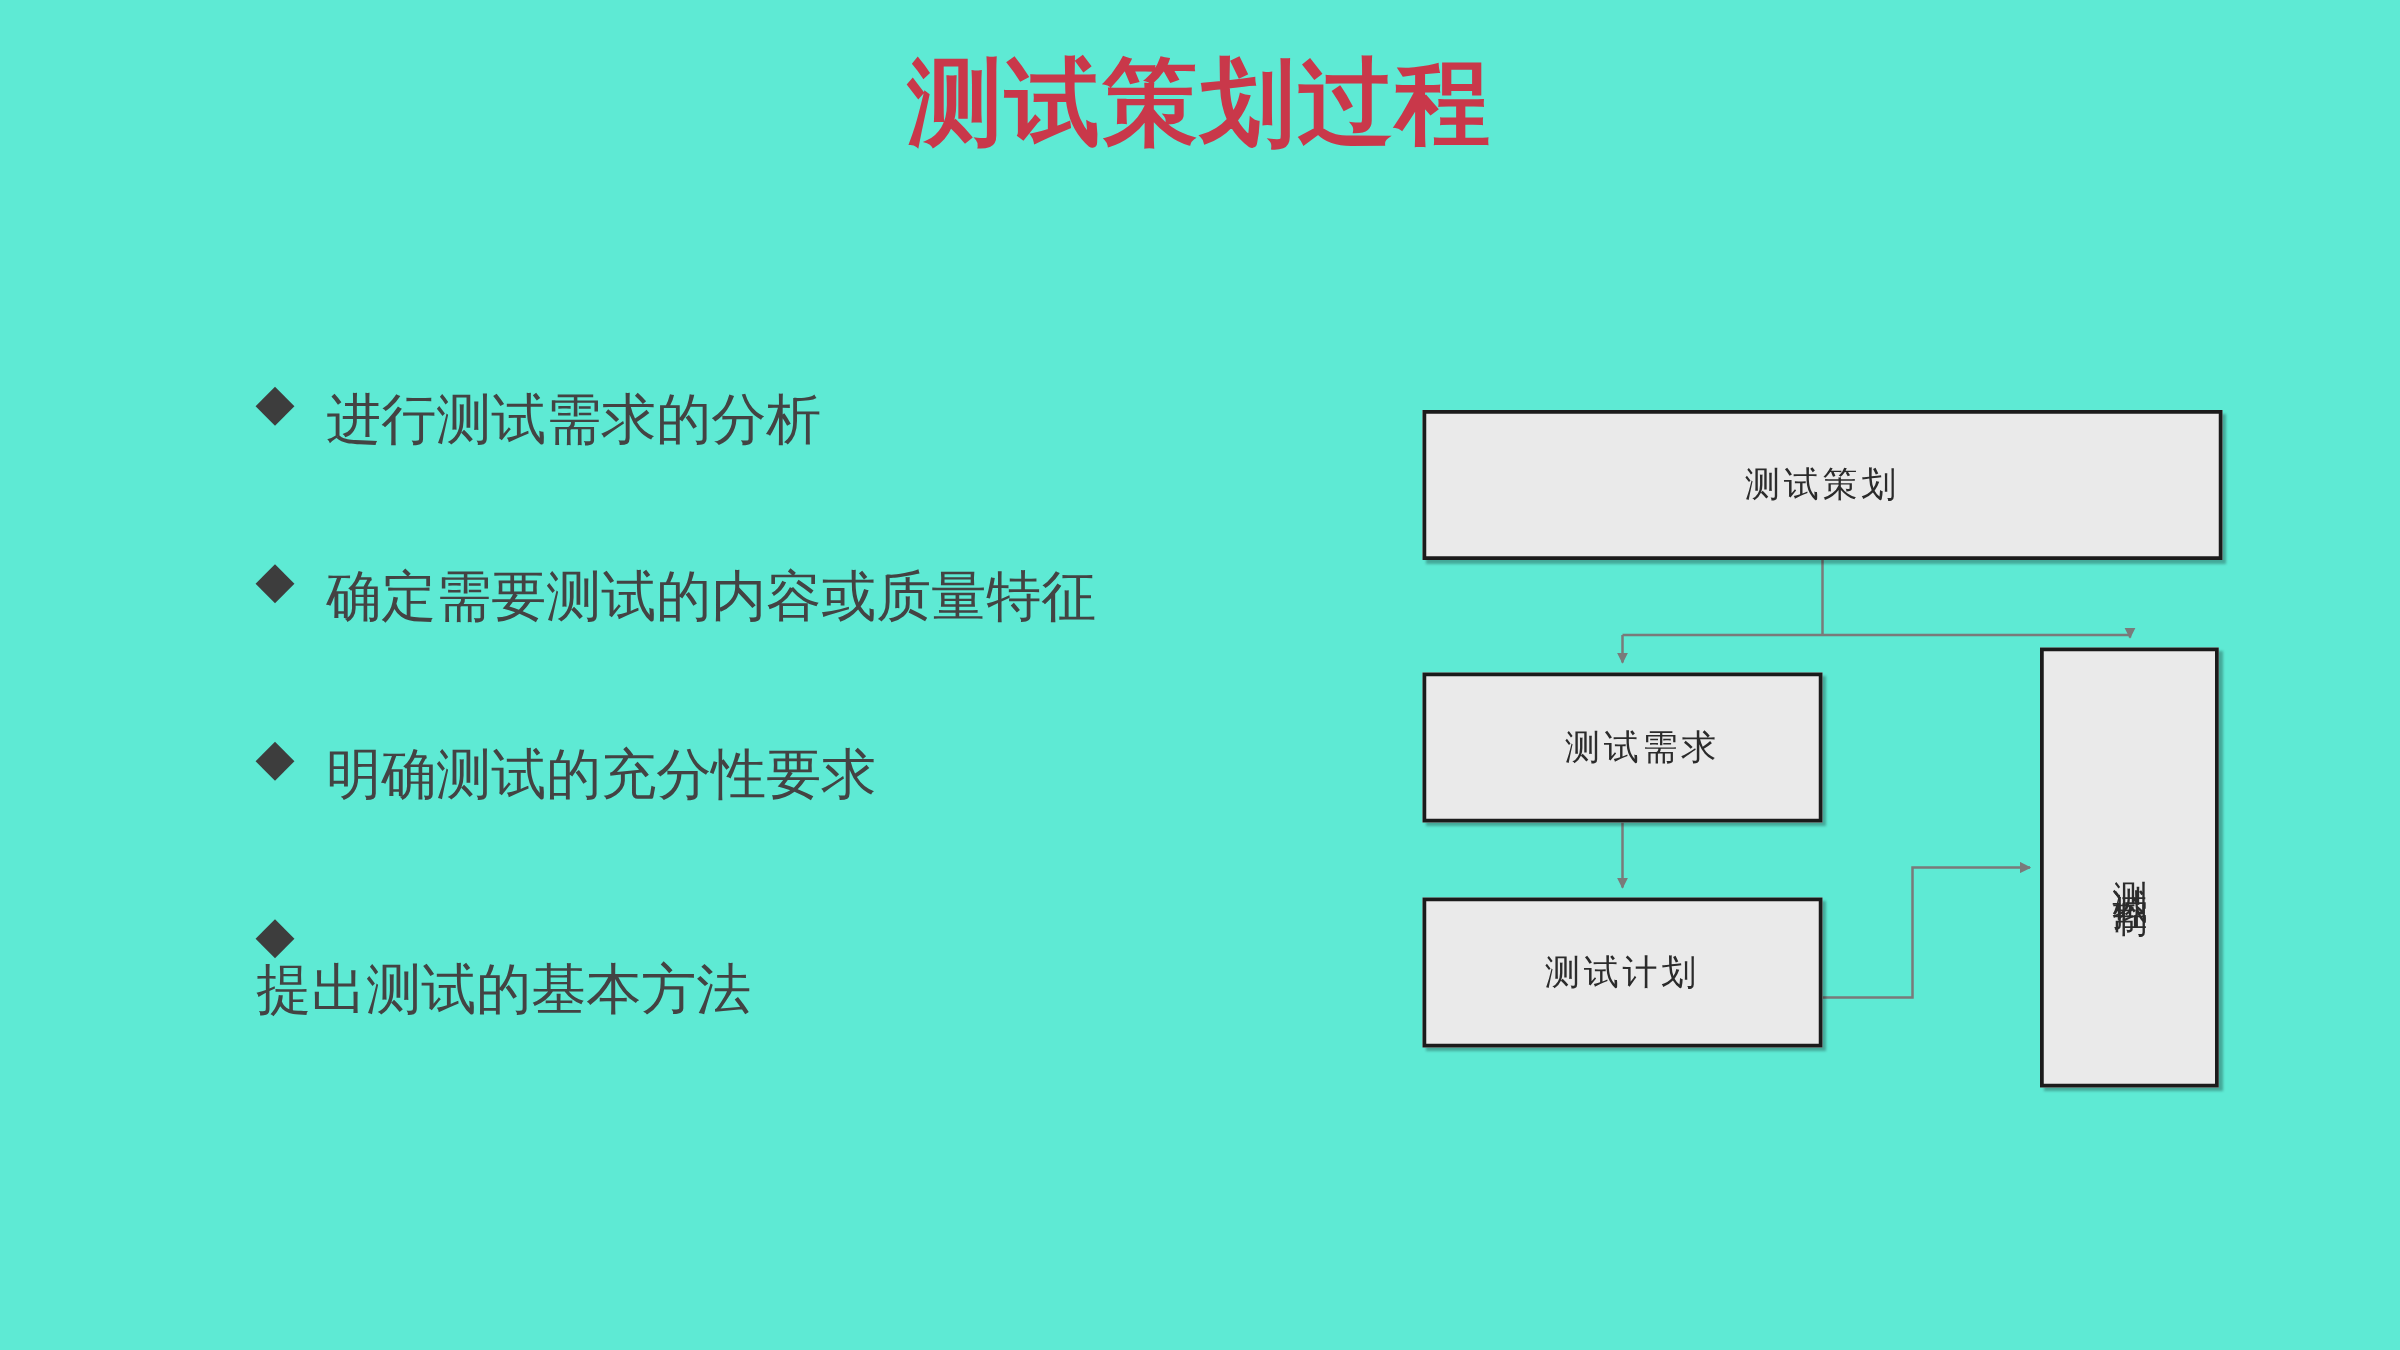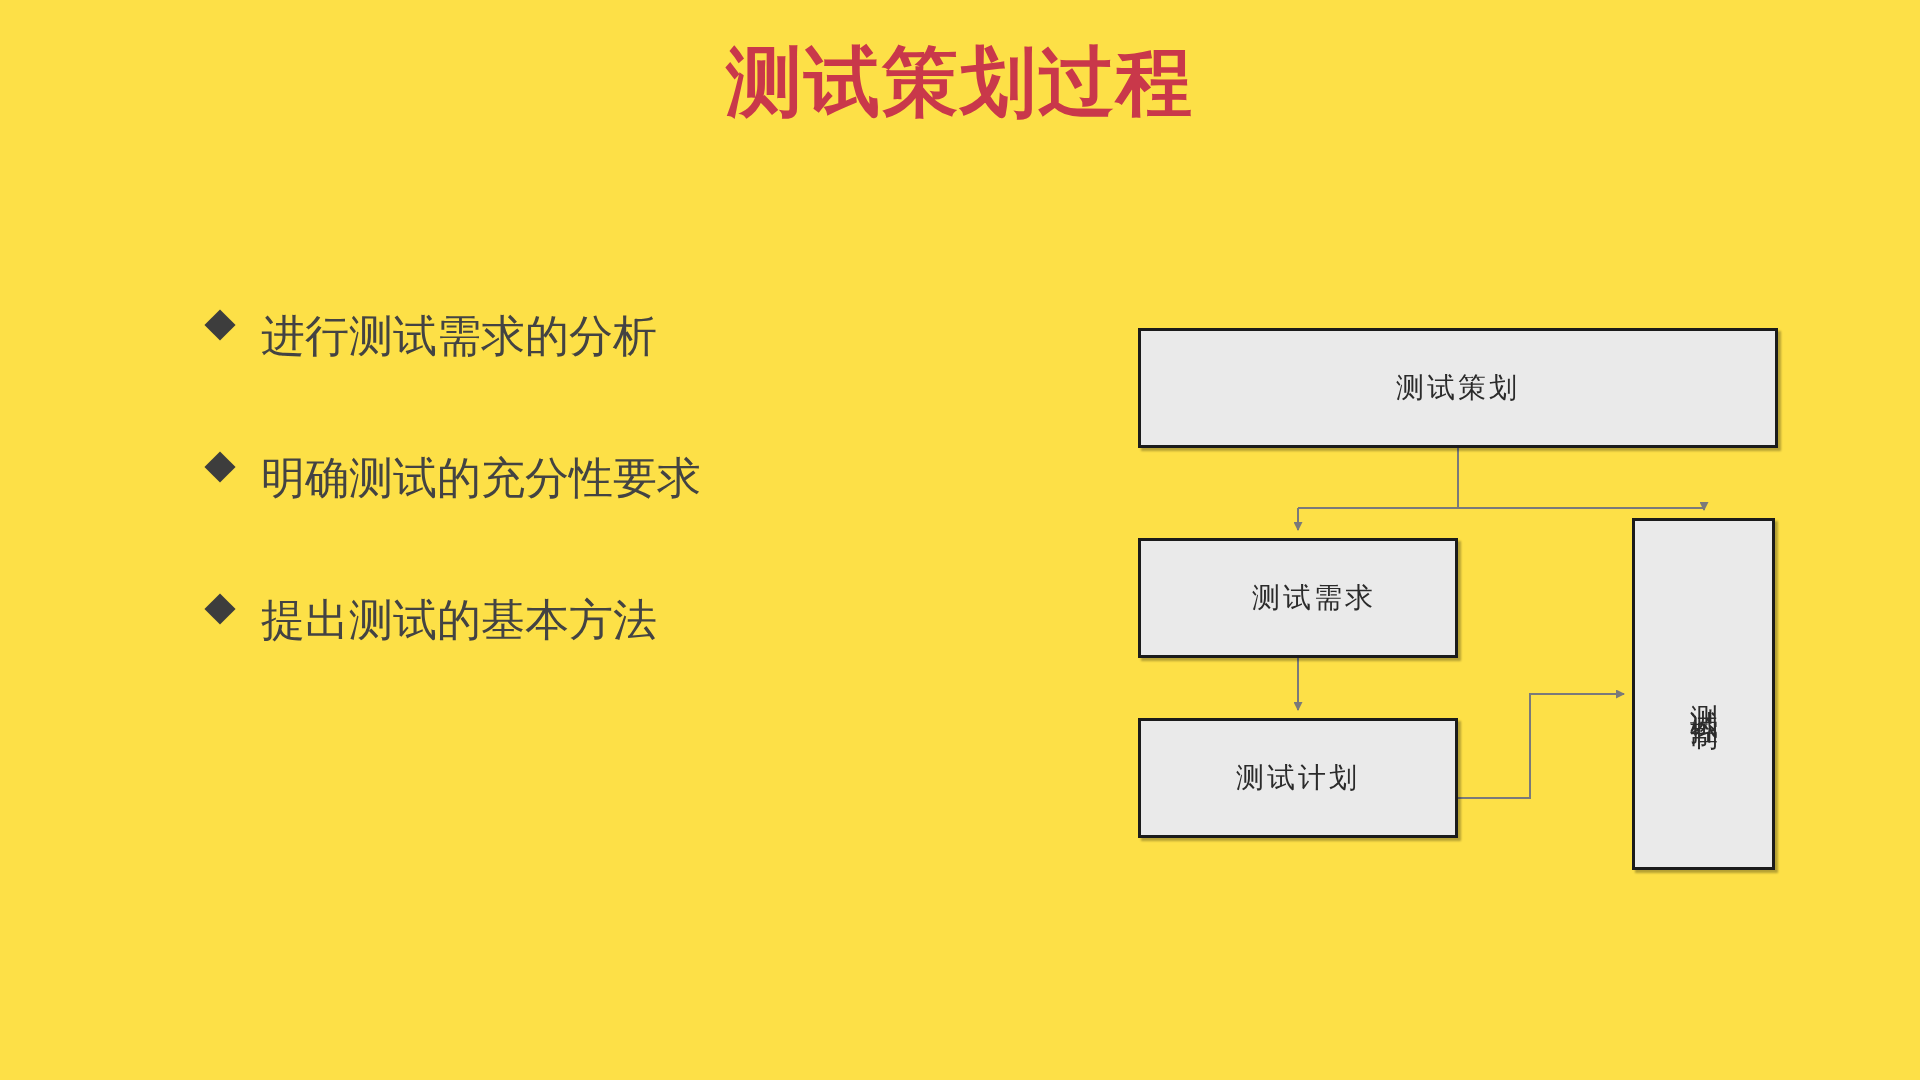--- a/index.html
+++ b/index.html
@@ -14,21 +14,21 @@
     overflow: hidden;
     font-family: "Liberation Sans", "DejaVu Sans", sans-serif;
     position: relative;
     -webkit-font-smoothing: antialiased;
   }
 
   .slide {
     position: relative;
     width: 1920px;
     height: 1080px;
-    background: #fde047;
+    background: #5eead4;
   }
 
   
   .slide-title {
     position: absolute;
     top: 38px;
     left: 0;
     width: 1920px;
     text-align: center;
     font-family: "DejaVu Sans", "Liberation Sans", sans-serif;
@@ -46,21 +46,21 @@
     left: 205px;
     top: 310px;
     width: 880px;
   }
   .bullet-row {
     display: flex;
     align-items: flex-start;
     height: 72px;
     margin-bottom: 70px;
   }
-  .bullet-row:last-child { margin-bottom: 0; }
+  .bullet-row:last-child { margin-bottom: 0; flex-direction: column; }
 
   .bullet-marker {
     flex: 0 0 auto;
     width: 30px;
     height: 30px;
     margin-right: 26px;
     position: relative;
   }
   .bullet-marker::before {
     content: "";
@@ -152,20 +152,24 @@
 
   <div class="slide-title">测试策划过程</div>
 
   <div class="bullet-list">
 
     <div class="bullet-row">
       <span class="bullet-marker"></span>
       <span class="bullet-text">进行测试需求的分析</span>
     </div>
 
+    <div class="bullet-row">
+      <span class="bullet-marker"></span>
+      <span class="bullet-text">确定需要测试的内容或质量特征</span>
+    </div>
 
     <div class="bullet-row">
       <span class="bullet-marker"></span>
       <span class="bullet-text">明确测试的充分性要求</span>
     </div>
 
     <div class="bullet-row">
       <span class="bullet-marker"></span>
       <span class="bullet-text">提出测试的基本方法</span>
     </div>

